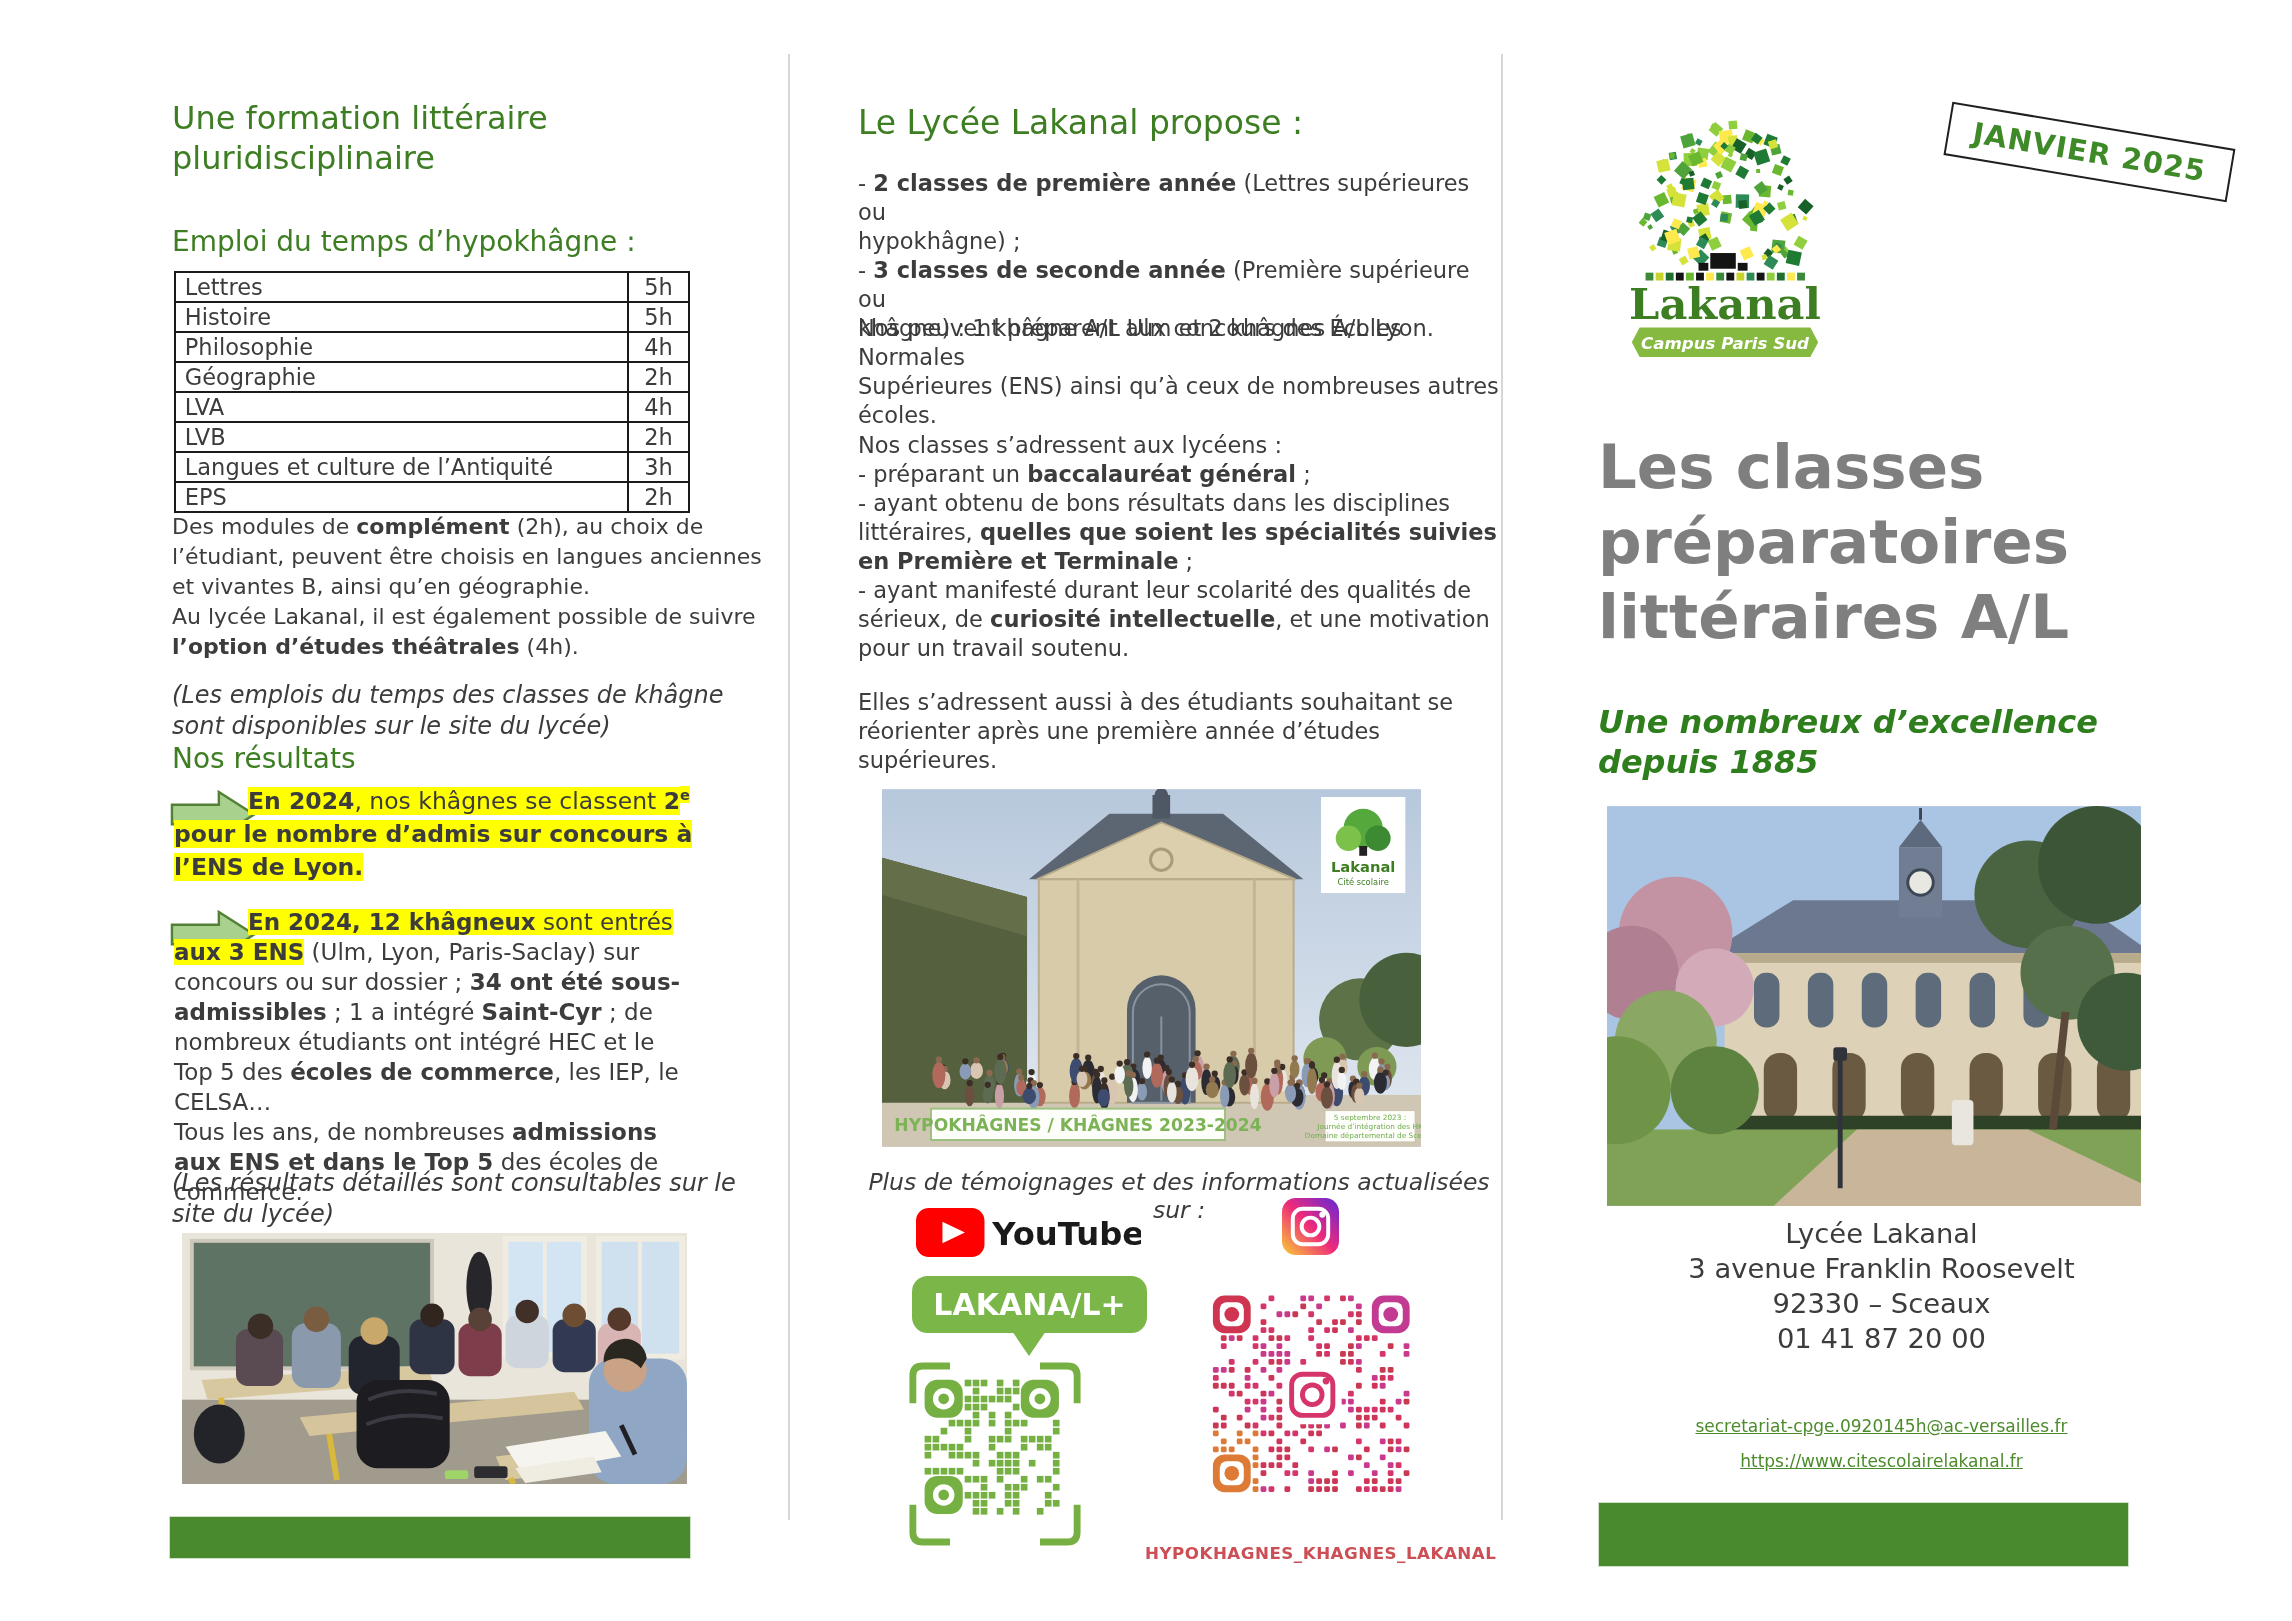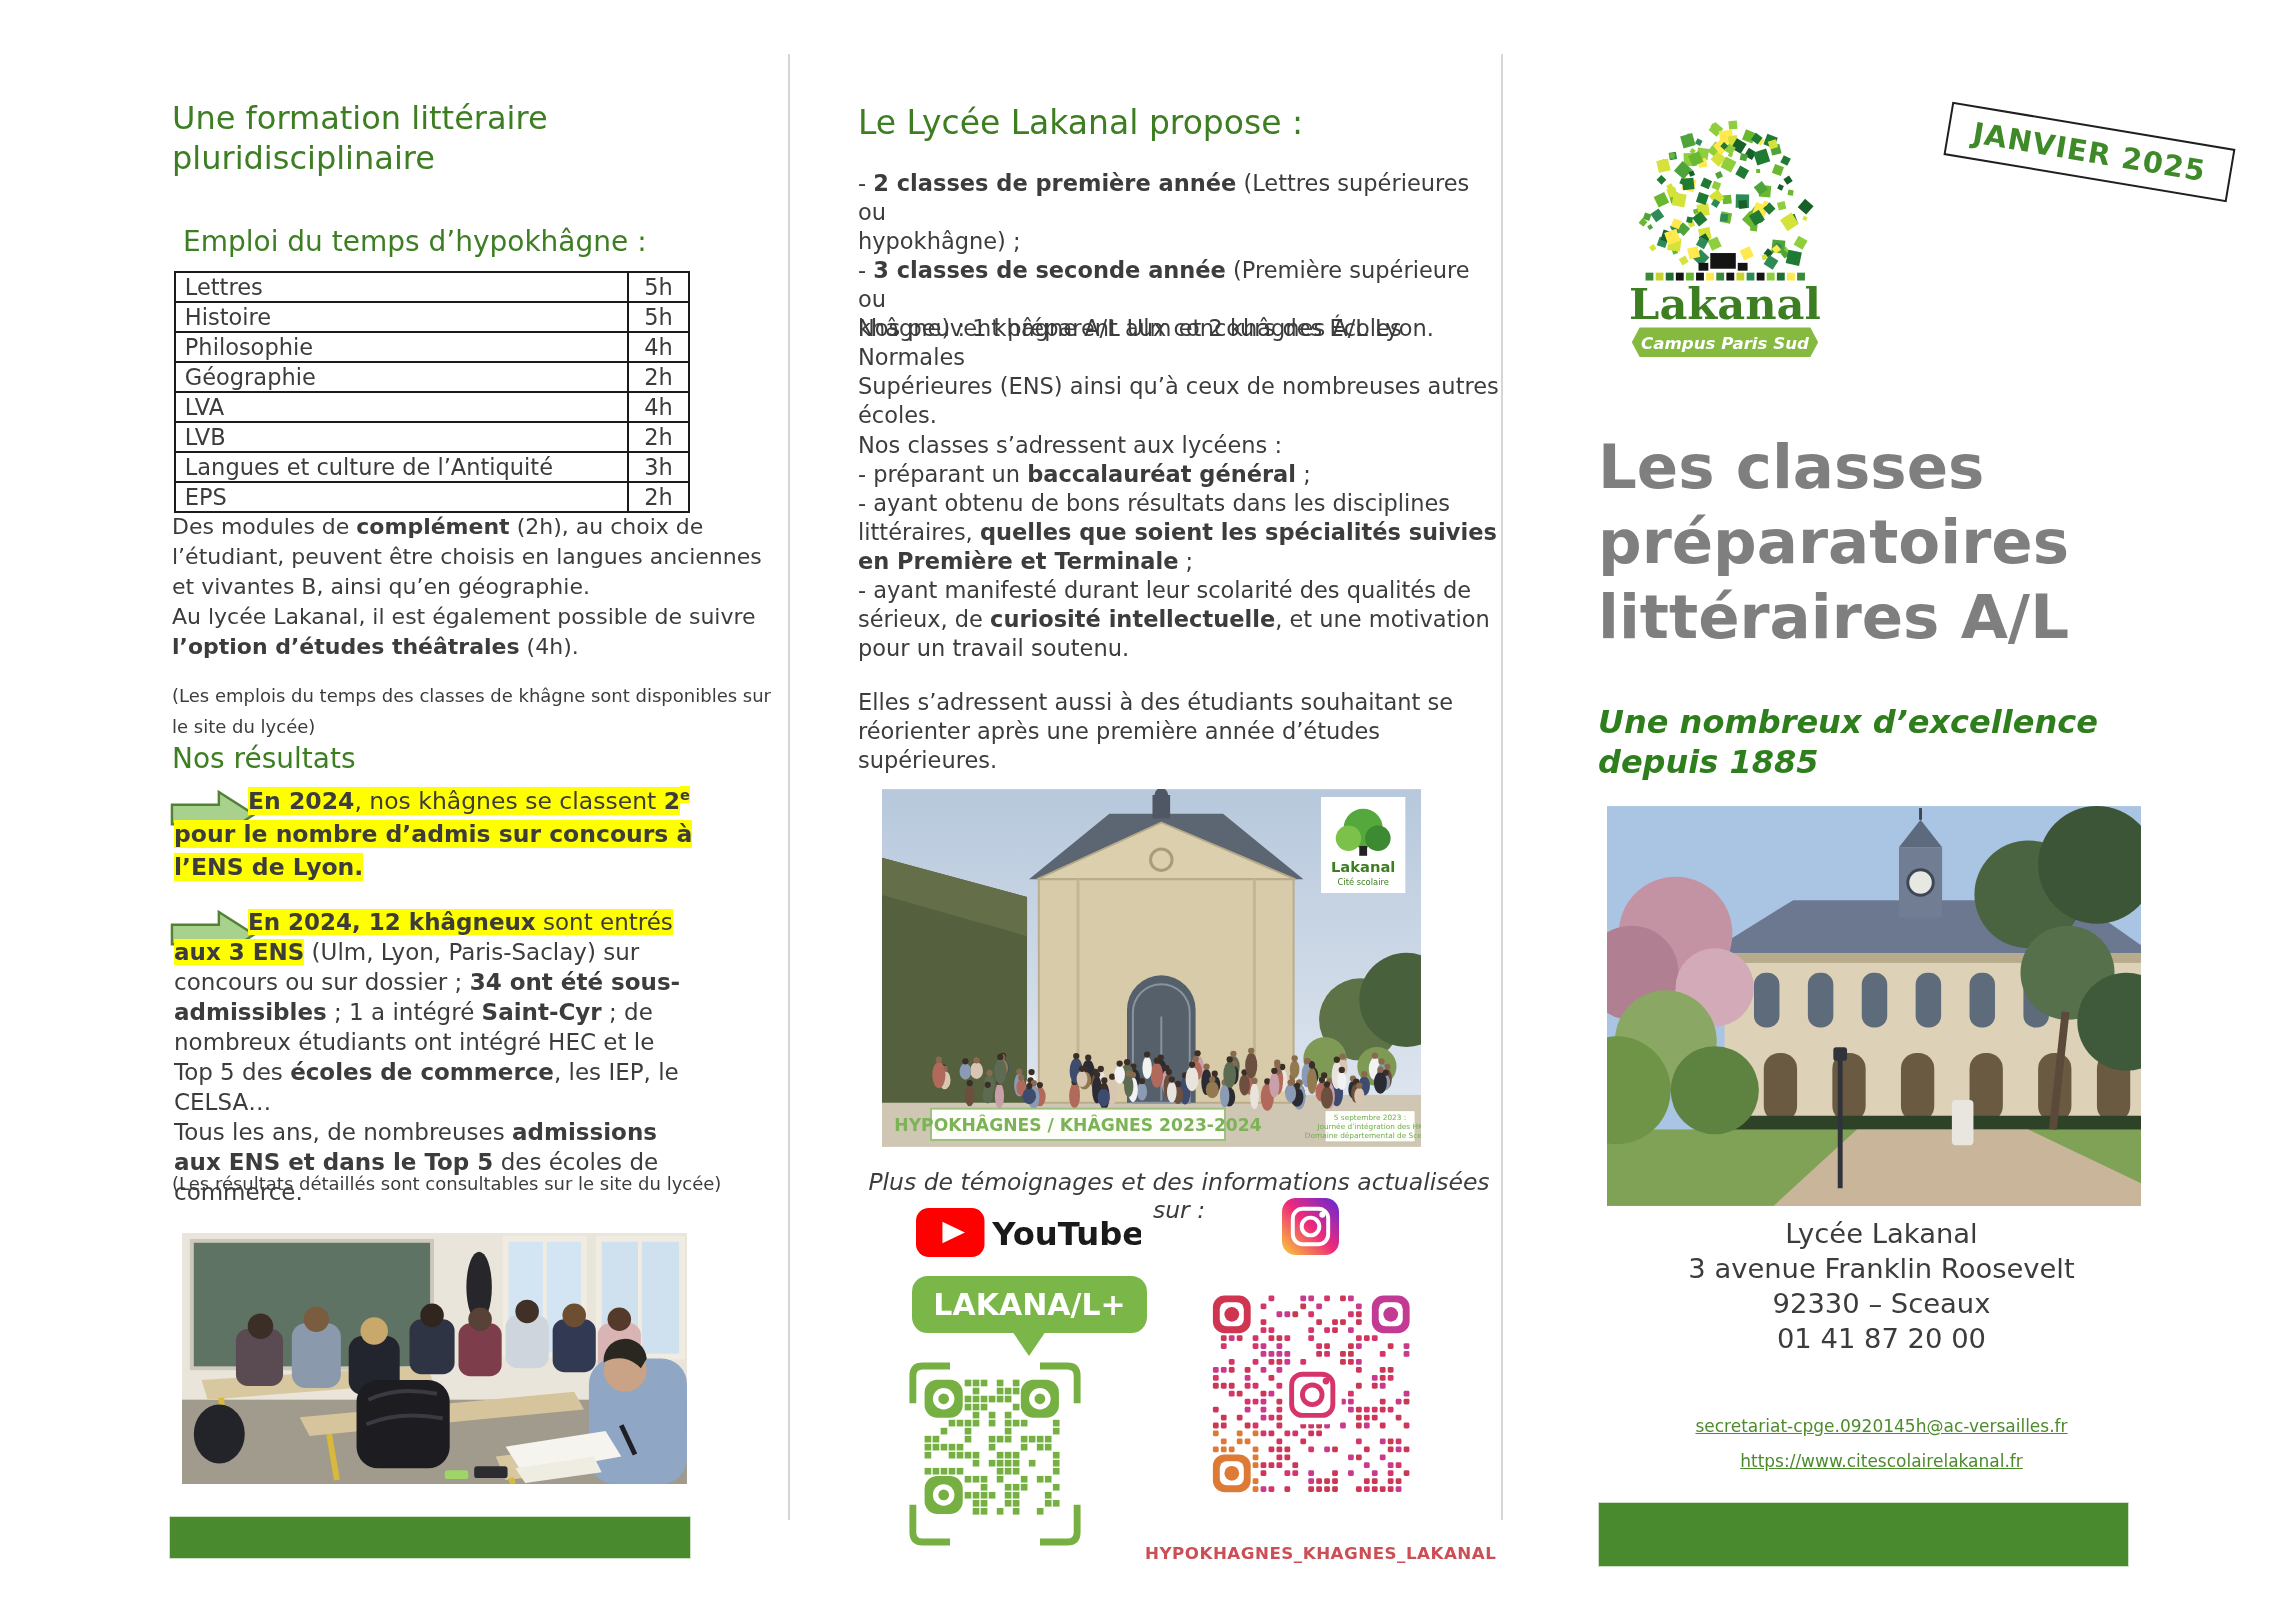--- a/index.html
+++ b/index.html
@@ -12,21 +12,21 @@
   *{box-sizing:border-box}
   html,body{margin:0;padding:0;background:#888}
   .page{position:relative;width:2293px;height:1621px;background:#fff;overflow:hidden;
         font-family:"DejaVu Sans","Liberation Sans",sans-serif;color:var(--body-text)}
   .sep{position:absolute;top:54px;height:1466px;width:2px;background:#d6d6d6}
   .abs{position:absolute}
   .green-h1{color:var(--accent-green);font-size:32px;line-height:40px;font-weight:400}
   .green-h2{color:var(--accent-green);font-size:28px;font-weight:400}
   .body-p{font-size:22px;line-height:30px}
   .mid-p{font-size:22.5px;line-height:29px}
-  .note{font-size:18px;line-height:31px}
+  .note{font-style:italic;font-size:24px;line-height:31px}
   .b{font-weight:bold}
   .hl{background:var(--highlight-yellow)}
   .sp{display:inline-block;width:74px}
   sup{font-size:0.62em;line-height:0}
   .result{font-size:23.5px;line-height:33px}
   .result2{font-size:23px;line-height:30px}
   table.tt{border-collapse:collapse;width:516px;font-size:22.5px}
   table.tt td{border:2px solid #1a1a1a;padding:1px 2px 1px 8.8px;height:26.5px}
   table.tt td.hours{width:61px;text-align:center;padding:1px 8px}
   .photo-frame{overflow:hidden}
@@ -48,21 +48,21 @@
 </head>
 <body>
 
 <div class="page">
 
   <div class="sep" style="left:788px"></div>
   <div class="sep" style="left:1501px"></div>
 
   <div class="abs green-h1" style="left:172px;top:98px;width:603px">Une formation littéraire pluridisciplinaire</div>
 
-  <div class="abs green-h2" style="left:183px;top:225px">Emploi du temps d’hypokhâgne :</div>
+  <div class="abs green-h2" style="left:172px;top:225px">Emploi du temps d’hypokhâgne :</div>
 
   <table class="tt abs" style="left:174px;top:271px">
     <tbody>
         <tr>
           <td>Lettres</td>
           <td class="hours">5h</td>
         </tr>
         <tr>
           <td>Histoire</td>
           <td class="hours">5h</td>

